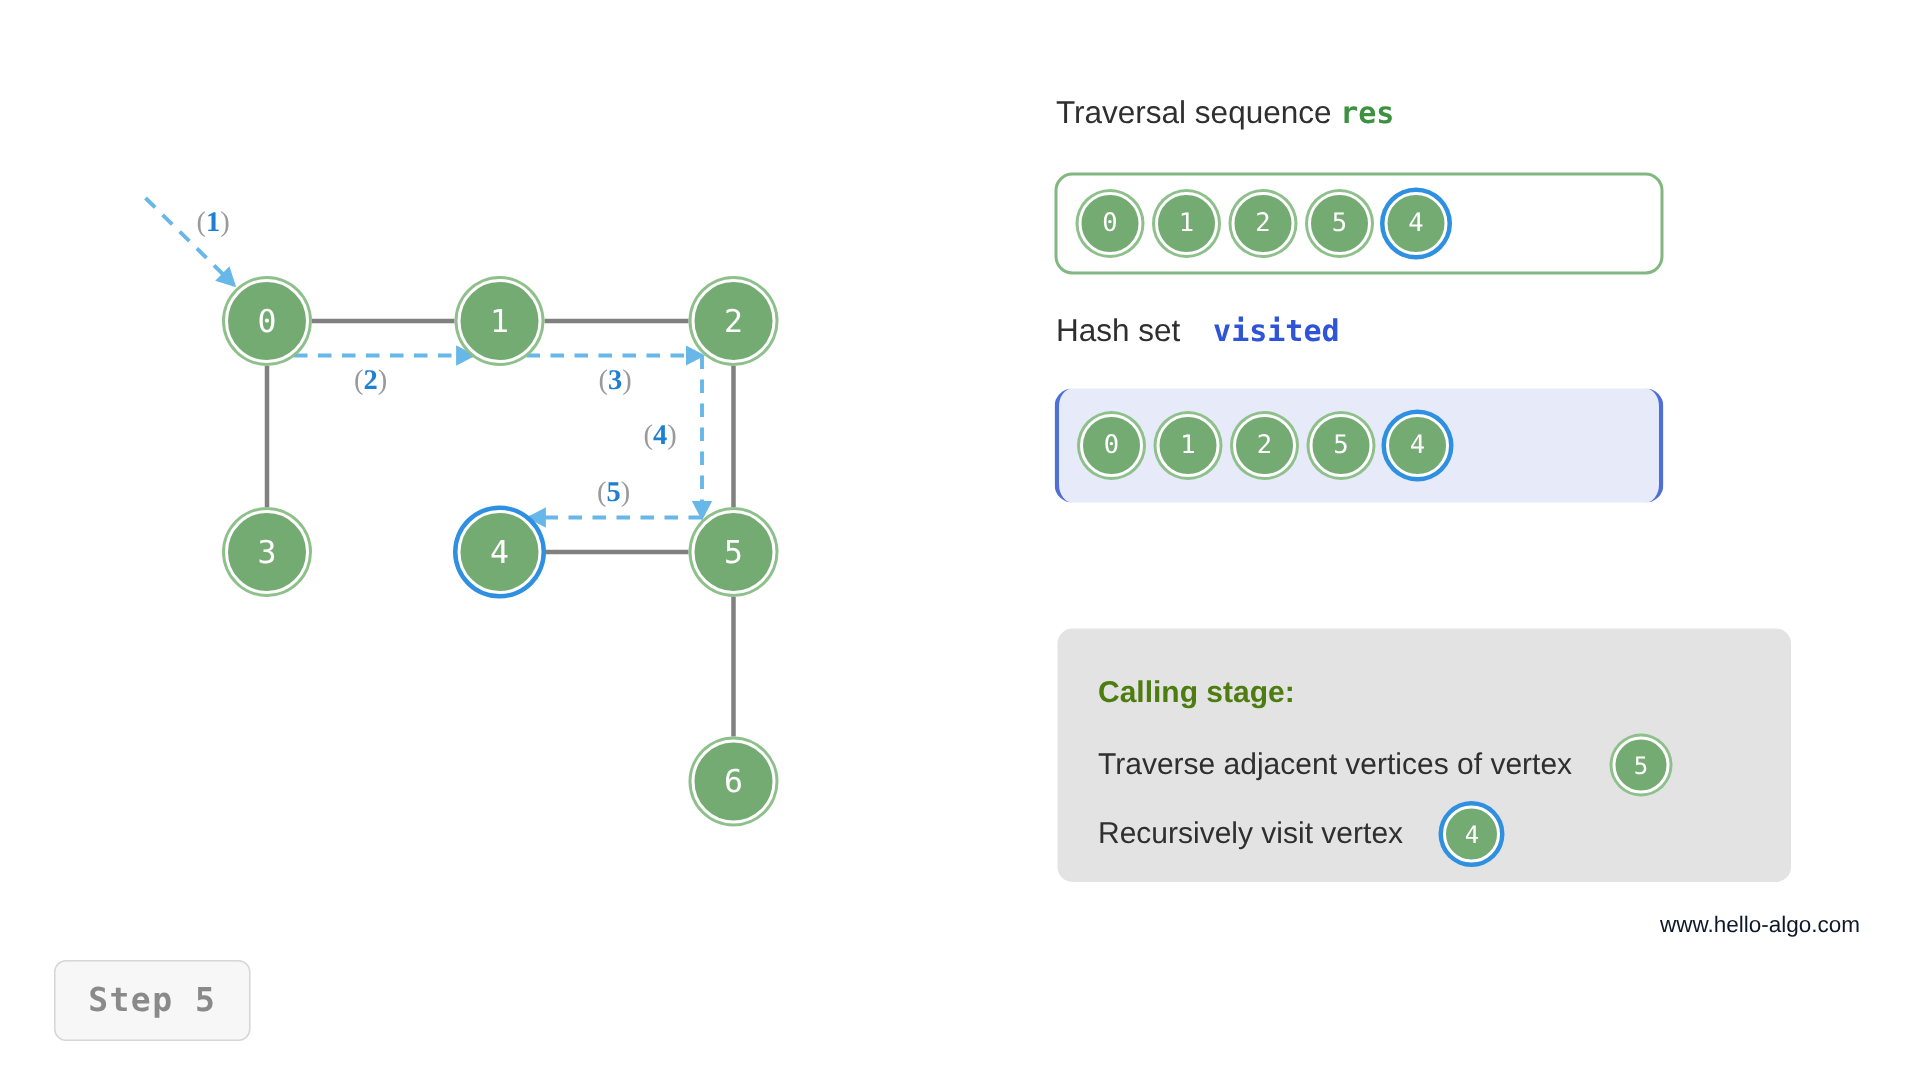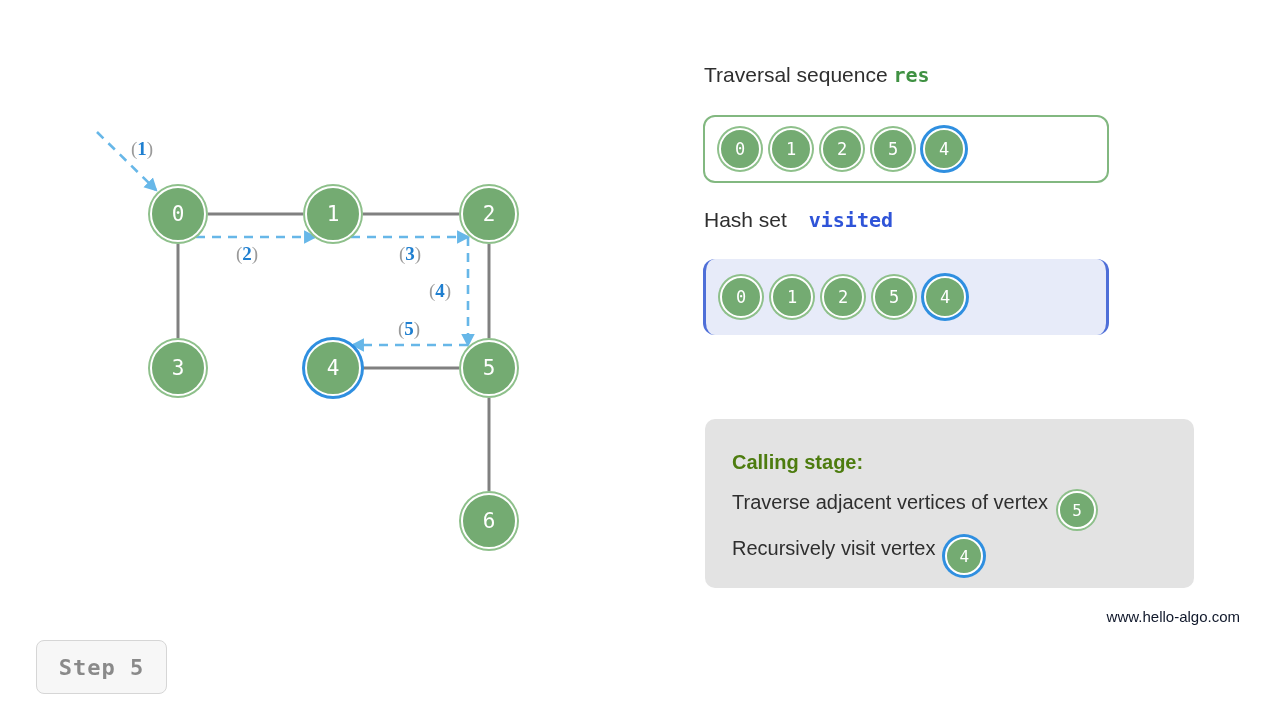--- a/index.html
+++ b/index.html
@@ -113,21 +113,21 @@
     border-radius: 10px;
   }
   .stage-heading {
     position: absolute; left: 27px; top: 22px;
     font-size: 20px; font-weight: 700; color: #4d7c0f;
     white-space: nowrap;
     margin-top: 10px;
   }
   .stage-line {
     position: absolute;
-    display: flex; gap: 10px;
+    display: flex; align-items: center; gap: 27px;
     font-size: 20px; color: #2f2f2f;
     white-space: nowrap;
   }
   #stage-line-1 { left: 27px; top: 72px; }
   #stage-line-2 { left: 27px; top: 118px; }
   .stage-line .chip { width: 38px; height: 38px; font-size: 16px; }
 
   
   .step-badge {
     position: absolute;

